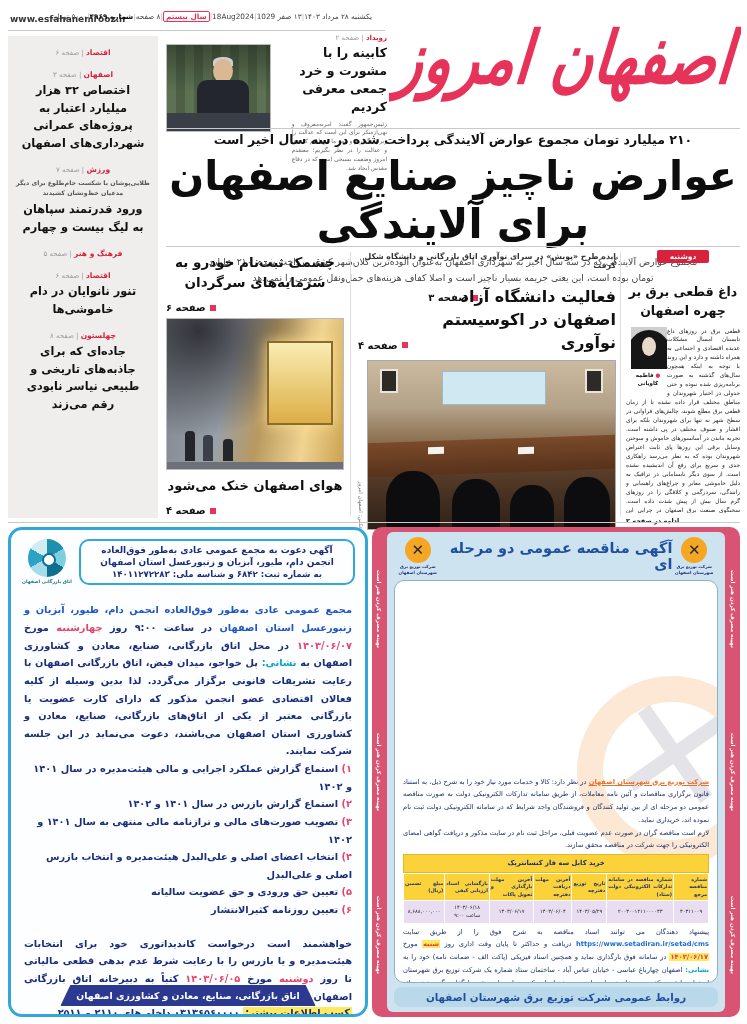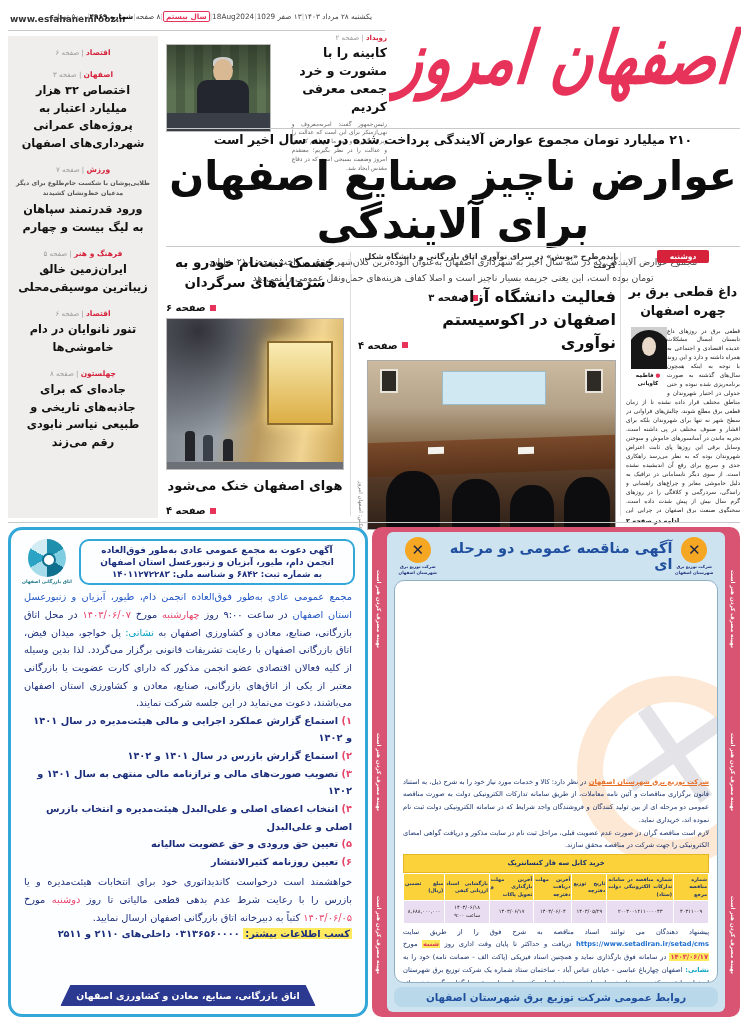--- a/index.html
+++ b/index.html
@@ -97,21 +97,21 @@
   
   .ad-left { position:absolute; top:527px; left:8px; width:360px; height:490px; border:3px solid #33a7d8; border-radius:14px; background:#fdfeff; overflow:hidden; }
   .al-header { display:flex; align-items:center; gap:6px; margin:9px 10px 2px; }
   .al-box { flex:1; border:2px solid #33a7d8; border-radius:10px; padding:4px 6px; text-align:center; color:#1c2e7b; font-weight:bold; }
   .al-box .l1 { font-size:9px; } .al-box .l2 { font-size:9px; margin-top:2px; } .al-box .l3 { font-size:8.6px; margin-top:2px; }
   .al-logo { width:52px; text-align:center; }
   .pinwheel { position:relative; width:38px; height:38px; margin:0 auto; border-radius:50%;
     background:conic-gradient(#1f8fae 0 60deg,#7fcde0 60deg 120deg,#0f6f8e 120deg 180deg,#a6dcea 180deg 240deg,#2aa3c4 240deg 300deg,#d2ecf4 300deg 360deg); }
   .pinwheel::after { content:""; position:absolute; top:14px; left:14px; width:10px; height:10px; border-radius:50%; background:#fff; border:2px solid #0f6f8e; }
   .al-logo .cap { font-size:4.6px; color:#14707f; font-weight:bold; margin-top:2px; line-height:1.4; }
-  .al-body { margin:3px 13px 0; font-size:9.8px; font-weight:normal; color:#1c2e7b; line-height:1.8; text-align:justify; }
+  .al-body { margin:16px 13px 0; font-size:9.8px; font-weight:bold; color:#1c2e7b; line-height:1.8; text-align:justify; }
   .t-blue { color:#2156c4; }
   .t-red { color:#e8446a; }
   .t-cyan { color:#0aa3c2; }
   .agenda-label { color:#e8446a; margin:2px 13px 0; font-size:10px; font-weight:bold; }
   .agenda { margin:0 13px; font-size:9.8px; font-weight:bold; color:#1c2e7b; line-height:1.8; }
   .agenda .num { color:#e8446a; }
   .al-info { margin:2px 13px 0; font-size:9.8px; font-weight:bold; color:#1c2e7b; }
   .hl-y { background:#ffe95e; padding:0 2px; }
   .al-footer { position:absolute; bottom:8px; left:50%; transform:translateX(-50%); background:#2b3990; color:#fff; font-size:9.3px; font-weight:bold; padding:5px 16px; white-space:nowrap; clip-path:polygon(10px 0, calc(100% - 10px) 0, 100% 100%, 0 100%); }
 
@@ -176,21 +176,20 @@
       <div class="s-tag"><b>اصفهان</b> | <span>صفحه ۳</span></div>
       <div class="s-title">اختصاص ۳۲ هزار میلیارد اعتبار به پروژه‌های عمرانی شهرداری‌های اصفهان</div>
     </div>
     <div class="s-item">
       <div class="s-tag"><b>ورزش</b> | <span>صفحه ۷</span></div>
       <div class="s-kicker">طلایی‌پوشان با شکست جام‌طلوع برای دیگر مدعیان خط‌ونشان کشیدند</div>
       <div class="s-title">ورود قدرتمند سپاهان به لیگ بیست و چهارم</div>
     </div>
     <div class="s-item">
       <div class="s-tag"><b>فرهنگ و هنر</b> | <span>صفحه ۵</span></div>
-      <div class="s-title">ایران‌زمین خالق زیباترین موسیقی‌محلی</div>
     </div>
     <div class="s-item">
       <div class="s-tag"><b>اقتصاد</b> | <span>صفحه ۶</span></div>
       <div class="s-title">تنور نانوایان در دام خاموشی‌ها</div>
     </div>
     <div class="s-item">
       <div class="s-tag"><b>چهلستون</b> | <span>صفحه ۸</span></div>
       <div class="s-title">جاده‌ای که برای جاذبه‌های تاریخی و طبیعی نیاسر نابودی رقم می‌زند</div>
     </div>
   </div>

